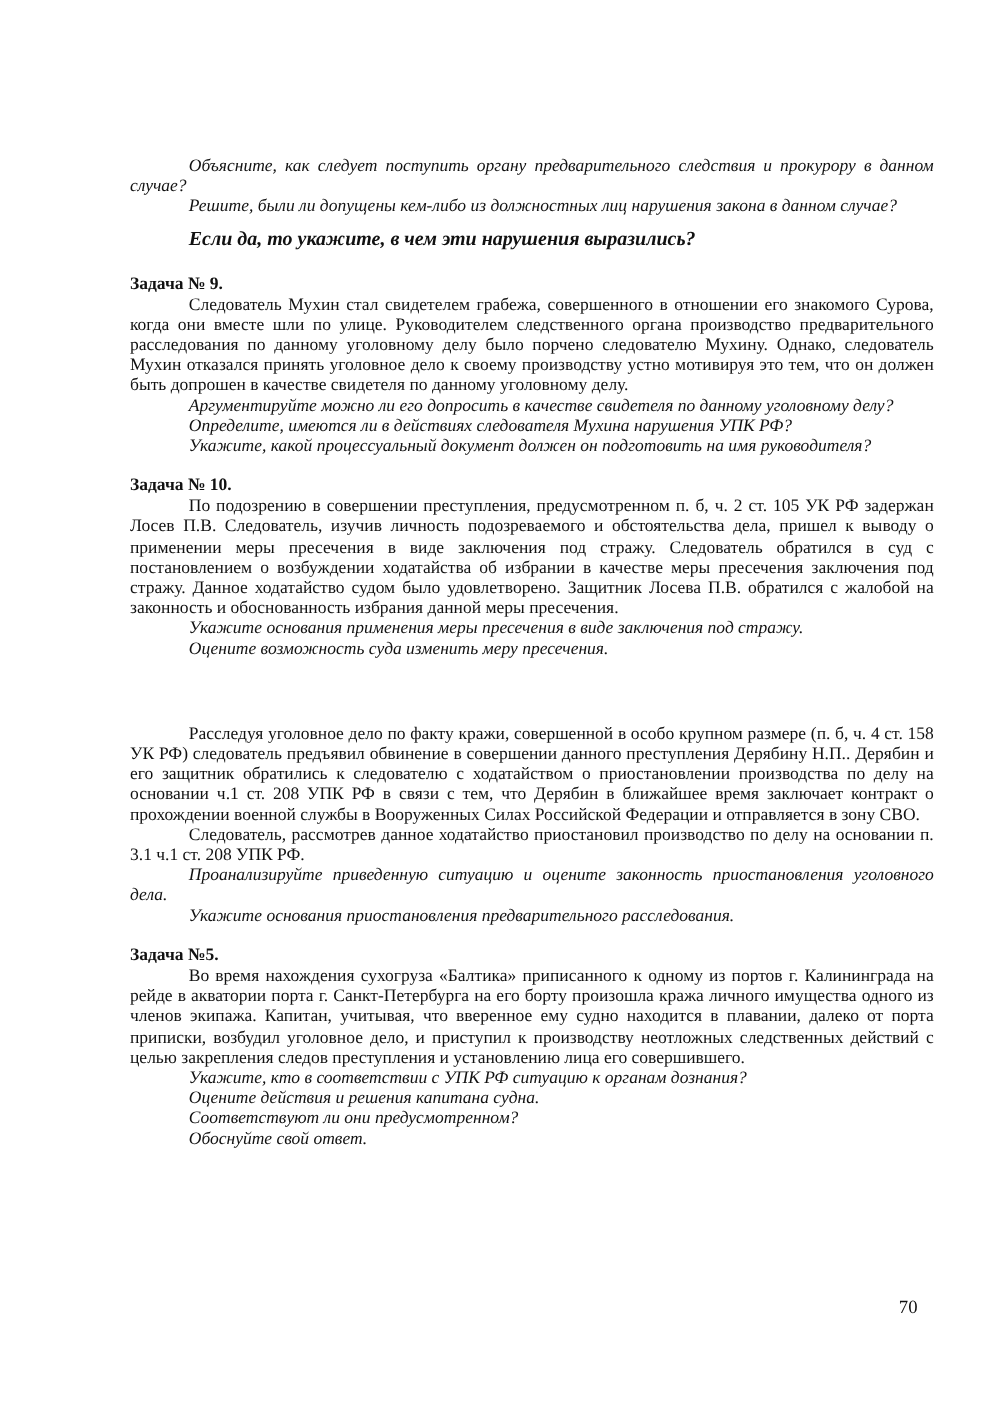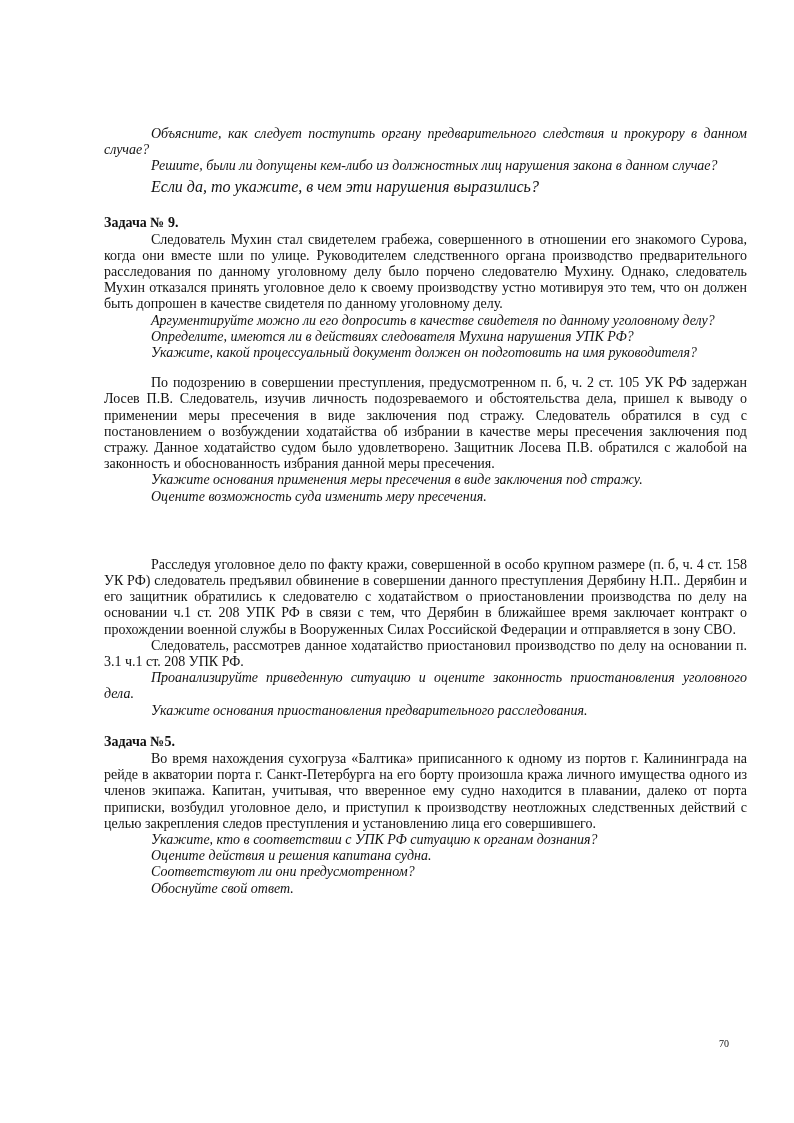--- a/index.html
+++ b/index.html
@@ -2,27 +2,27 @@
 <html><head>
 <meta charset="utf-8">
 <style>
   html, body { margin: 0; padding: 0; background: #ffffff; }
   body { width: 794px; height: 1123px; position: relative; overflow: hidden;
          font-family: "Liberation Serif", serif; color: #111; }
   .page { position: absolute; left: 104px; top: 126px; width: 643px; }
   p { margin: 0; font-size: 14px; line-height: 16.2px; text-align: justify; }
   .ind { text-indent: 47px; }
   .it { font-style: italic; }
-  .big { font-size: 16px; line-height: 22px; margin-top: 1px; }
+  .big { font-size: 16px; line-height: 22px; margin-top: 6px; font-weight: bold; }
   h3 { margin: 0; font-size: 14px; font-weight: bold; line-height: 18px; }
   .gap1 { height: 16px; }
   .gap2 { height: 14px; }
   .gap3 { height: 52px; }
   .gap4 { height: 14px; }
-  .pagenum { position: absolute; left: 719px; top: 1038px; font-size: 10px; }
+  .pagenum { position: absolute; left: 719px; top: 1038px; font-size: 15px; }
 </style>
 </head>
 <body>
 
 <div class="page">
 
   <section>
     <p class="ind it">Объясните, как следует поступить органу предварительного следствия и прокурору в данном случае?</p>
     <p class="ind it">Решите, были ли допущены кем-либо из должностных лиц нарушения закона в данном случае?</p>
     <p class="ind it big">Если да, то укажите, в чем эти нарушения выразились?</p>
@@ -34,20 +34,21 @@
     <h3>Задача № 9.</h3>
     <p class="ind">Следователь Мухин стал свидетелем грабежа, совершенного в отношении его знакомого Сурова, когда они вместе шли по улице. Руководителем следственного органа производство предварительного расследования по данному уголовному делу было порчено следователю Мухину. Однако, следователь Мухин отказался принять уголовное дело к своему производству устно мотивируя это тем, что он должен быть допрошен в качестве свидетеля по данному уголовному делу.</p>
     <p class="ind it">Аргументируйте можно ли его допросить в качестве свидетеля по данному уголовному делу?</p>
     <p class="ind it">Определите, имеются ли в действиях следователя Мухина нарушения УПК РФ?</p>
     <p class="ind it">Укажите, какой процессуальный документ должен он подготовить на имя руководителя?</p>
   </section>
 
   <div class="gap2"></div>
 
   <section>
+    <h3>Задача № 10.</h3>
     <p class="ind">По подозрению в совершении преступления, предусмотренном п. б, ч. 2 ст. 105 УК РФ задержан Лосев П.В. Следователь, изучив личность подозреваемого и обстоятельства дела, пришел к выводу о применении меры пресечения в виде заключения под стражу. Следователь обратился в суд с постановлением о возбуждении ходатайства об избрании в качестве меры пресечения заключения под стражу. Данное ходатайство судом было удовлетворено. Защитник Лосева П.В. обратился с жалобой на законность и обоснованность избрания данной меры пресечения.</p>
     <p class="ind it">Укажите основания применения меры пресечения в виде заключения под стражу.</p>
     <p class="ind it">Оцените возможность суда изменить меру пресечения.</p>
   </section>
 
   <div class="gap3"></div>
 
   <section>
     <p class="ind">Расследуя уголовное дело по факту кражи, совершенной в особо крупном размере (п. б, ч. 4 ст. 158 УК РФ) следователь предъявил обвинение в совершении данного преступления Дерябину Н.П.. Дерябин и его защитник обратились к следователю с ходатайством о приостановлении производства по делу на основании ч.1 ст. 208 УПК РФ в связи с тем, что Дерябин в ближайшее время заключает контракт о прохождении военной службы в Вооруженных Силах Российской Федерации и отправляется в зону СВО.</p>
     <p class="ind">Следователь, рассмотрев данное ходатайство приостановил производство по делу на основании п. 3.1 ч.1 ст. 208 УПК РФ.</p>

